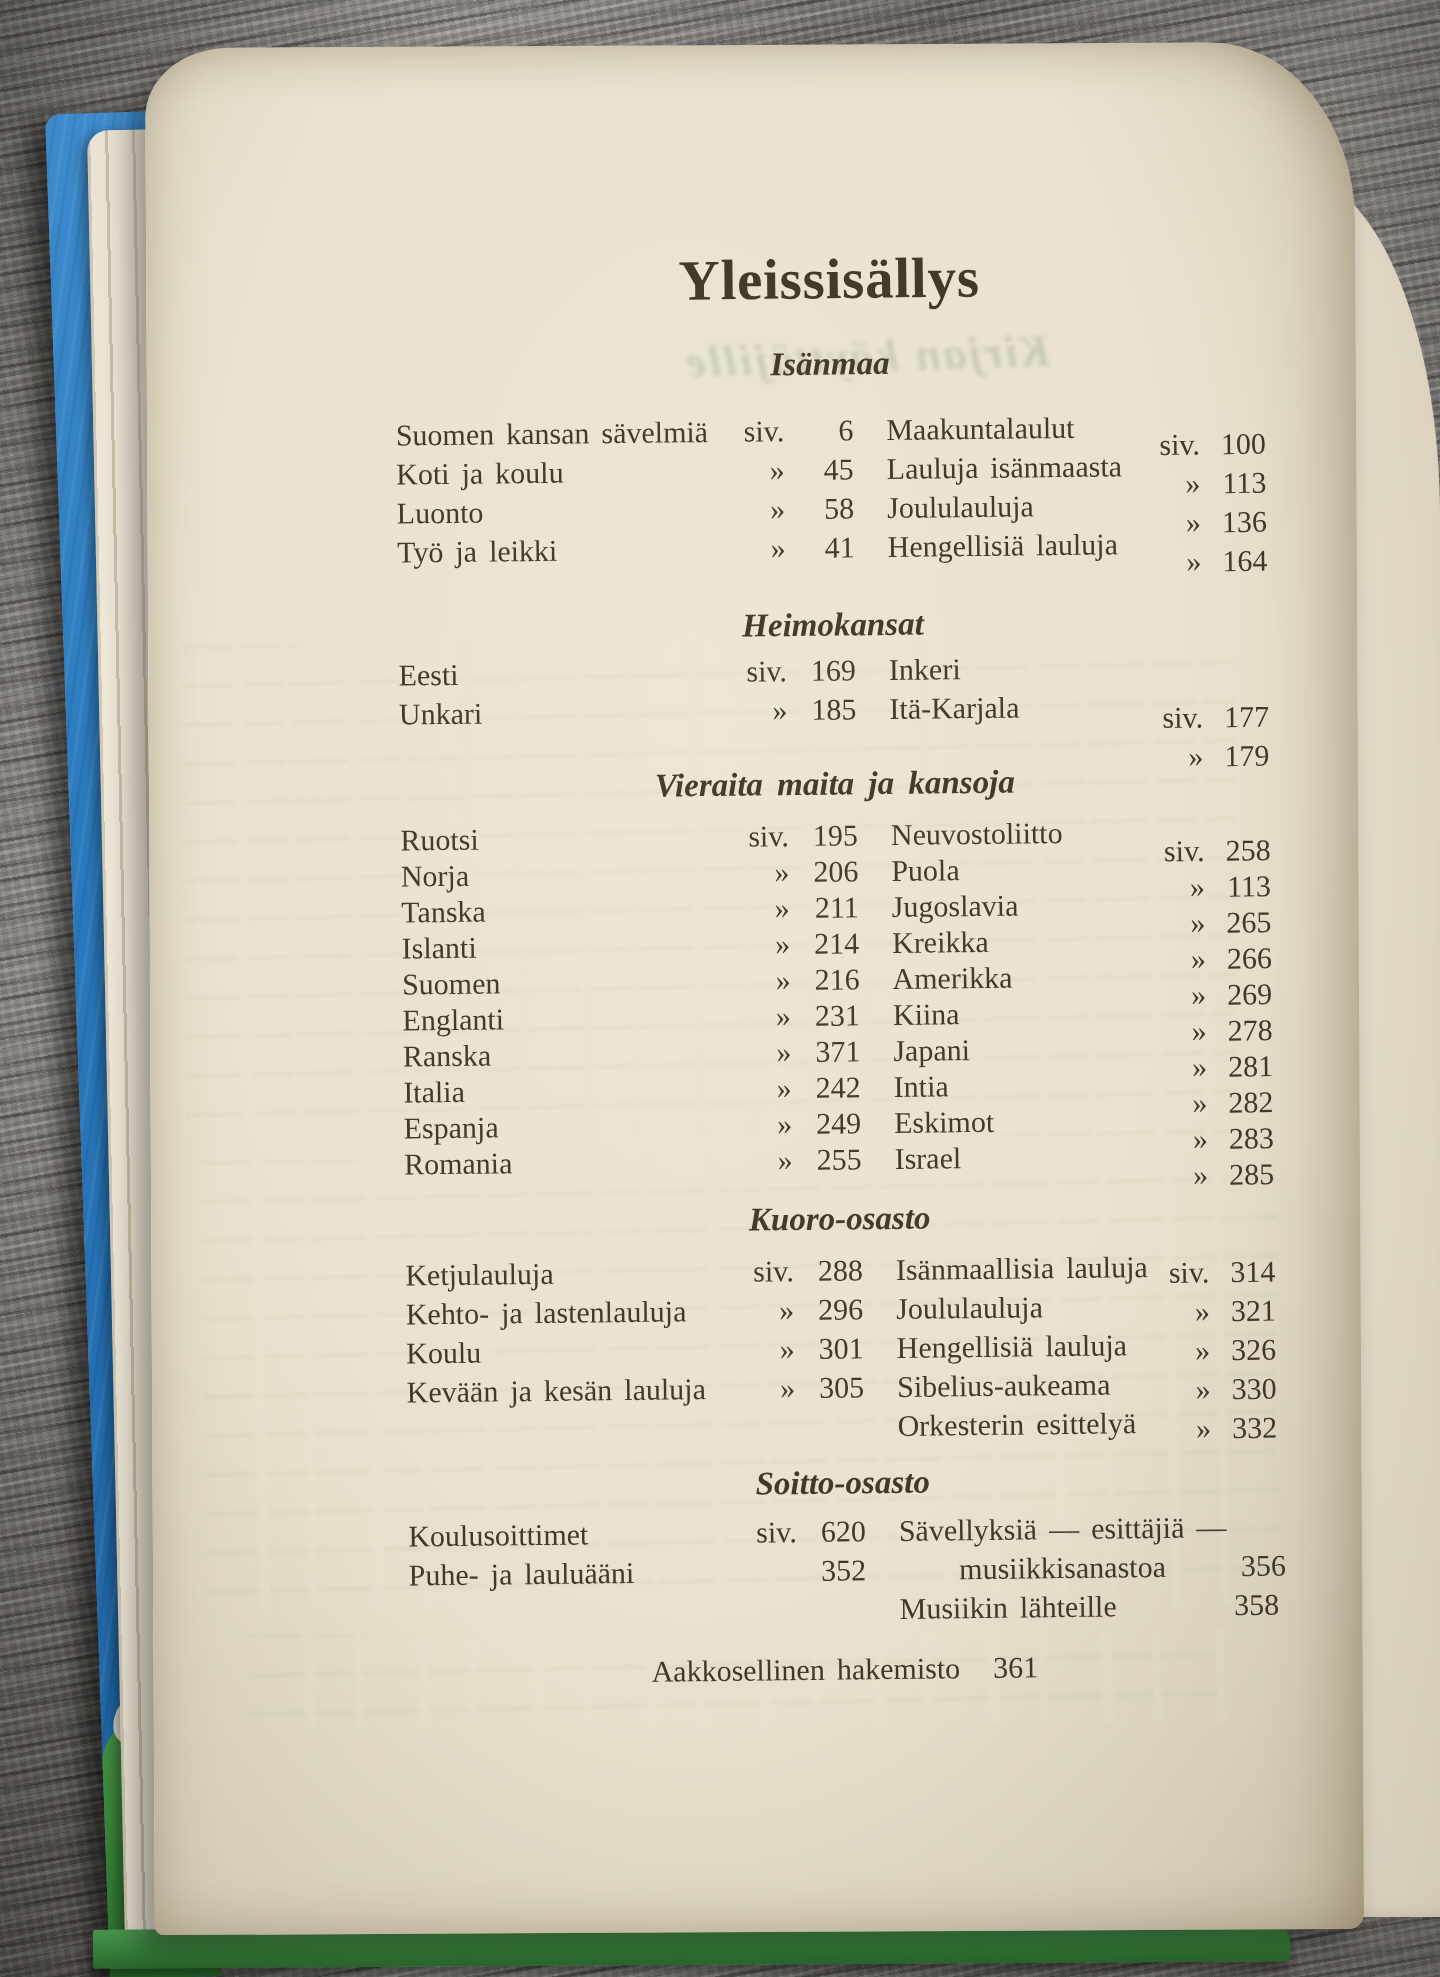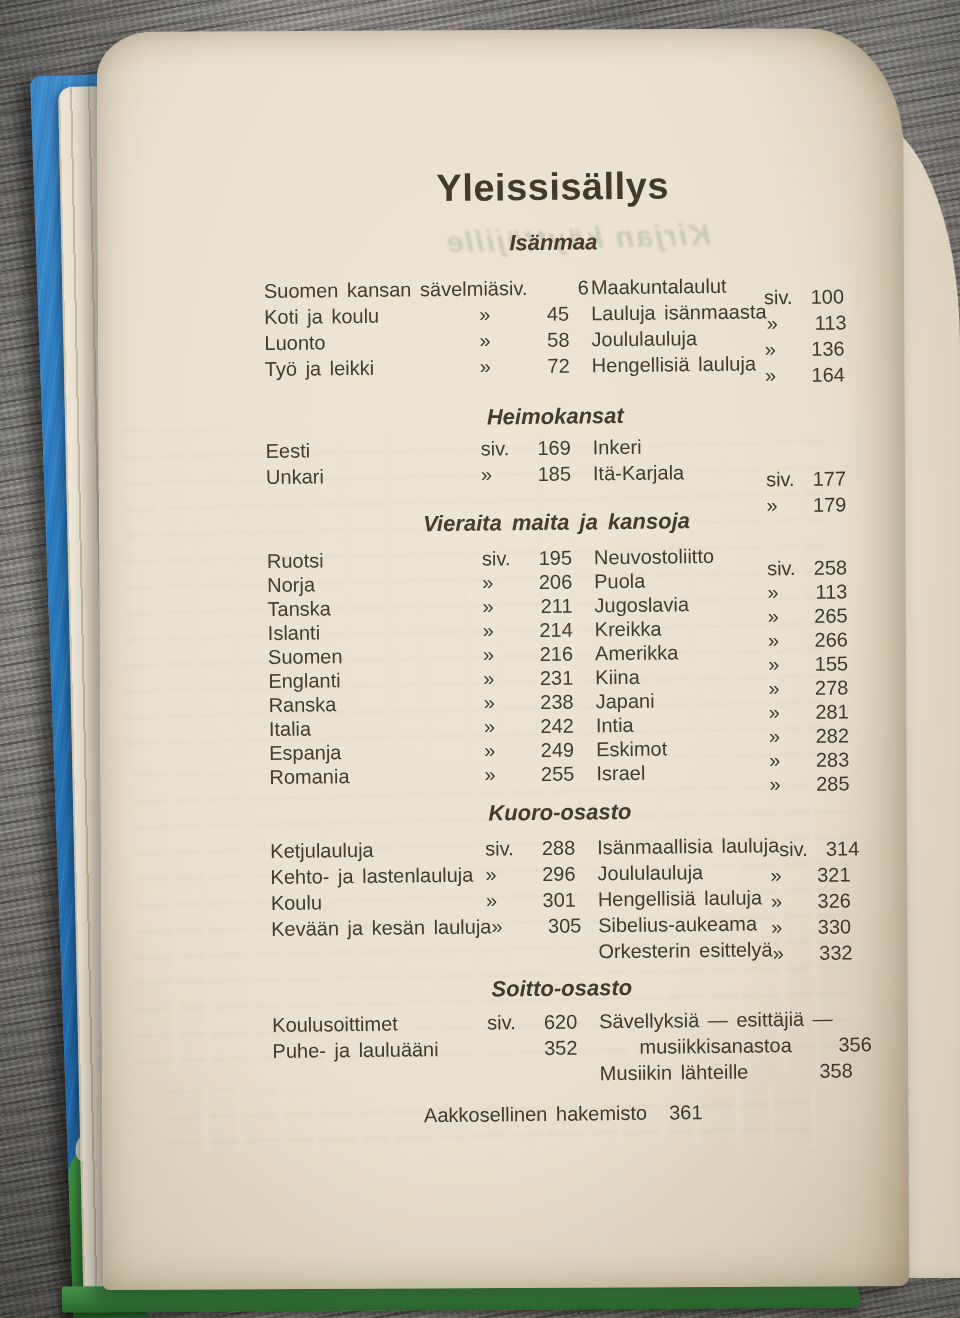--- a/index.html
+++ b/index.html
@@ -1,17 +1,17 @@
 <!DOCTYPE html>
 <html><head>
 <meta charset="utf-8">
 <style>
   html,body{margin:0;padding:0;background:#555;}
   .canvas{position:relative;width:960px;height:1318px;overflow:hidden;
-          font-family:Liberation Sans, sans-serif;}
+          font-family:Liberation Serif, serif;}
 
   
   .bg{position:absolute;inset:0;
     background:
       repeating-linear-gradient(171deg, rgba(0,0,0,0) 0 7px, rgba(25,23,21,.30) 7px 9px,
         rgba(0,0,0,0) 9px 15px, rgba(255,255,255,.14) 15px 17px,
         rgba(0,0,0,0) 17px 24px, rgba(15,13,12,.22) 24px 26px),
       repeating-linear-gradient(168deg, rgba(255,255,255,.10) 0 2px, rgba(0,0,0,.12) 2px 5px,
         rgba(255,255,255,.06) 5px 8px, rgba(0,0,0,.08) 8px 11px),
       repeating-linear-gradient(80deg, rgba(255,255,255,.05) 0 3px, rgba(0,0,0,.06) 3px 7px),
@@ -88,21 +88,21 @@
   .s4 .heading{margin-top:8px;}
   .cols{display:flex;gap:22px;}
   .s0 .cols{margin-top:20px;} .s1 .cols{margin-top:6px;}
   .s2 .cols{margin-top:10px;} .s3 .cols{margin-top:10px;}
   .s4 .cols{margin-top:8px;}
   .col{display:flex;flex-direction:column;}
   .col.left{width:305px;} .col.right{width:253px;}
   .row{display:flex;align-items:baseline;height:26px;font-size:20px;word-spacing:3px;}
   .s2 .row{height:24px;}
   .lbl{white-space:nowrap;}
-  .sep{margin-left:auto;width:44px;text-align:left;flex:none;}
+  .sep{margin-left:auto;width:44px;text-align:right;flex:none;}
   .num{width:46px;text-align:right;flex:none;}
   .col.right .sep{width:36px;} .col.right .num{width:44px;}
   .row.cont .lbl{padding-left:40px;}
   
   .s0 .col.right .sep,.s0 .col.right .num{transform:translateY(12px);}
   .s1 .col.right .sep,.s1 .col.right .num{transform:translateY(34px);}
   .s2 .col.right .sep,.s2 .col.right .num{transform:translateY(13px);}
   .s3 .col.right .sep,.s3 .col.right .num{transform:translateY(4px);}
   .footer{margin-top:14px;display:flex;justify-content:center;gap:22px;
     font-size:20px;height:26px;word-spacing:3px;}
@@ -153,21 +153,21 @@
                   <span class="num">45</span>
                 </div>
                 <div class="row">
                   <span class="lbl">Luonto</span>
                   <span class="sep">»</span>
                   <span class="num">58</span>
                 </div>
                 <div class="row">
                   <span class="lbl">Työ ja leikki</span>
                   <span class="sep">»</span>
-                  <span class="num">72</span>
+                  <span class="num">41</span>
                 </div>
               </div>
               <div class="col right">
                 <div class="row">
                   <span class="lbl">Maakuntalaulut</span>
                   <span class="sep">siv.</span>
                   <span class="num">100</span>
                 </div>
                 <div class="row">
                   <span class="lbl">Lauluja isänmaasta</span>
@@ -246,21 +246,21 @@
                   <span class="num">216</span>
                 </div>
                 <div class="row">
                   <span class="lbl">Englanti</span>
                   <span class="sep">»</span>
                   <span class="num">231</span>
                 </div>
                 <div class="row">
                   <span class="lbl">Ranska</span>
                   <span class="sep">»</span>
-                  <span class="num">238</span>
+                  <span class="num">371</span>
                 </div>
                 <div class="row">
                   <span class="lbl">Italia</span>
                   <span class="sep">»</span>
                   <span class="num">242</span>
                 </div>
                 <div class="row">
                   <span class="lbl">Espanja</span>
                   <span class="sep">»</span>
                   <span class="num">249</span>
@@ -288,21 +288,21 @@
                   <span class="num">265</span>
                 </div>
                 <div class="row">
                   <span class="lbl">Kreikka</span>
                   <span class="sep">»</span>
                   <span class="num">266</span>
                 </div>
                 <div class="row">
                   <span class="lbl">Amerikka</span>
                   <span class="sep">»</span>
-                  <span class="num">155</span>
+                  <span class="num">269</span>
                 </div>
                 <div class="row">
                   <span class="lbl">Kiina</span>
                   <span class="sep">»</span>
                   <span class="num">278</span>
                 </div>
                 <div class="row">
                   <span class="lbl">Japani</span>
                   <span class="sep">»</span>
                   <span class="num">281</span>

